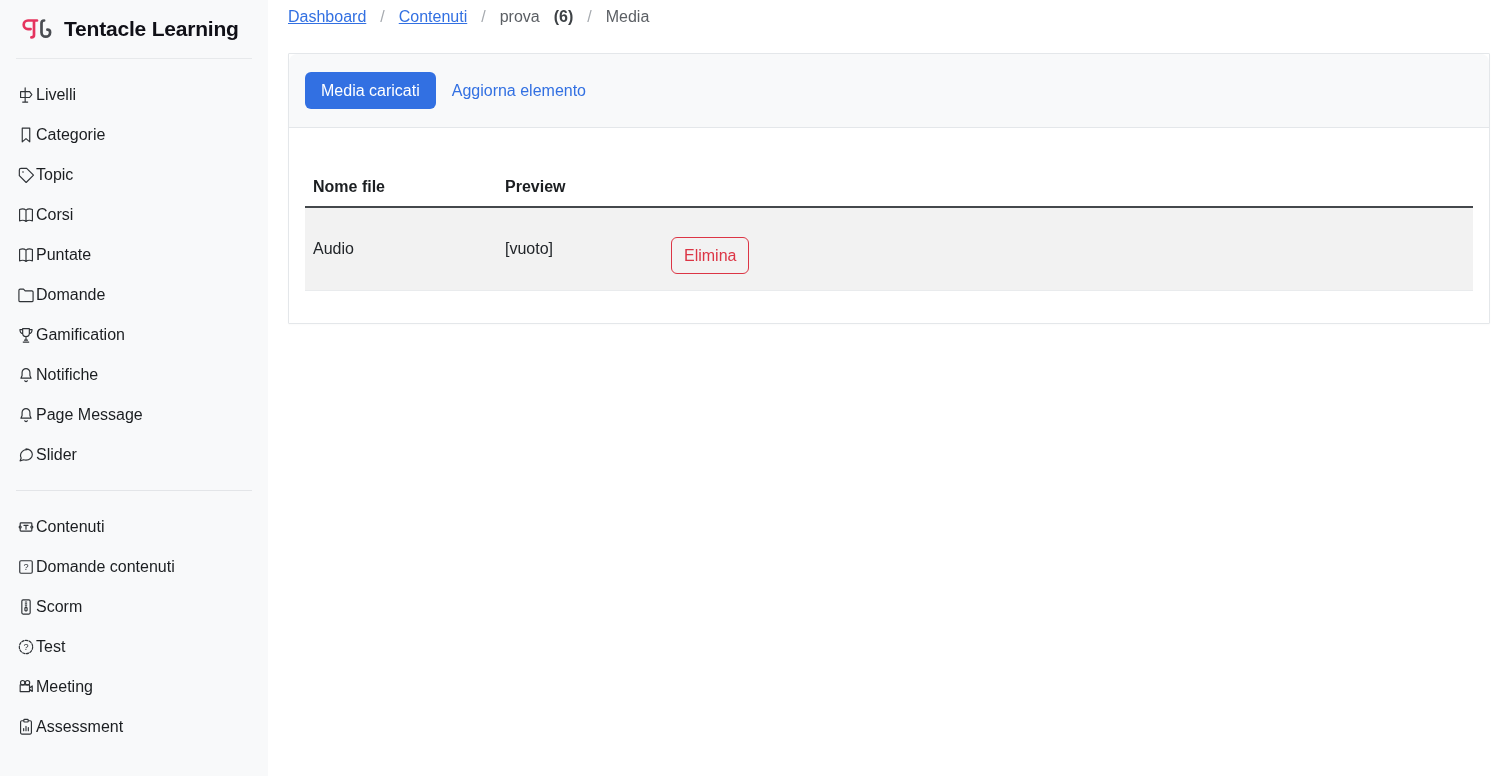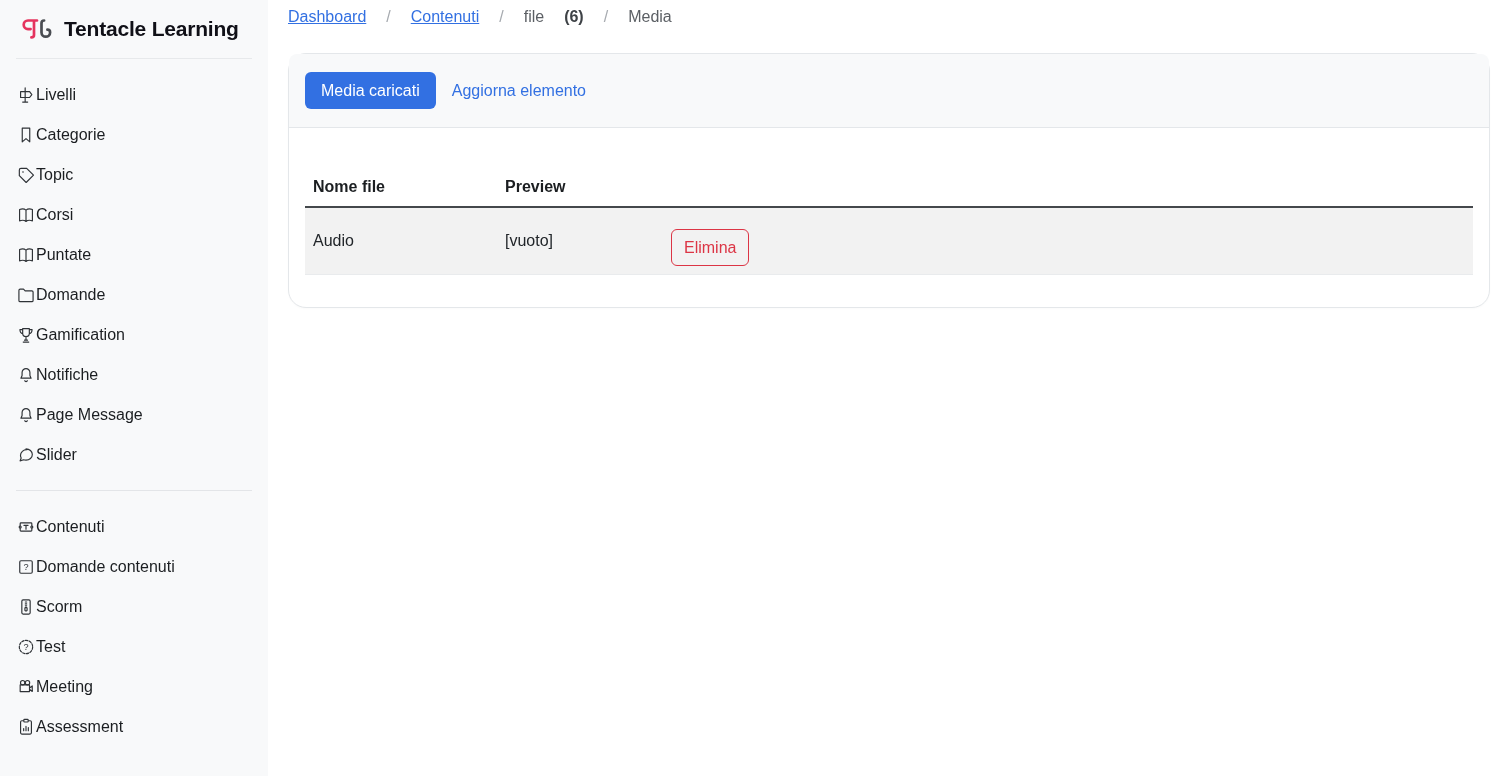--- a/index.html
+++ b/index.html
@@ -27,47 +27,47 @@
     height:40px;display:flex;align-items:center;padding:0 16px;
     font-size:16px;color:var(--ink);cursor:pointer;user-select:none;
   }
   .nav-icon{width:20px;height:20px;flex:0 0 auto;display:flex;align-items:center;justify-content:center;}
   .nav-icon svg{display:block;}
   .nav-label{white-space:nowrap;}
   .nav-chevron{margin-left:auto;display:flex;align-items:center;}
   .group-divider{border:0;border-top:1px solid #e3e5e8;margin:15px 16px 16px;}
   
   .main{margin-left:268px;height:776px;background:#fff;}
-  .breadcrumb{padding:8px 20px 0;display:flex;align-items:center;gap:20px;font-size:16px;}
+  .breadcrumb{padding:8px 20px 0;display:flex;align-items:center;gap:14px;font-size:16px;}
   .crumb-link{color:var(--blue);text-decoration:underline;cursor:pointer;}
   .crumb-sep{color:#a7abb0;}
   .crumb-text{color:var(--muted);}
   .crumb-count{font-weight:700;color:#3e4246;}
   
   .card{
-    margin:27px 10px 0 20px;border:1px solid var(--border-light);border-radius:18px;
+    margin:27px 10px 0 20px;border:1px solid var(--border-light);border-radius:1px;
     background:#fff;box-shadow:0 1px 2px rgba(0,0,0,.02);
   }
   .card-header{
     background:var(--sidebar-bg);border-bottom:1px solid var(--border-light);
     border-radius:8px 8px 0 0;padding:18px 16px;display:flex;align-items:center;gap:16px;
   }
   .tab{font-size:16px;border:0;background:transparent;cursor:pointer;
        font-family:inherit;padding:8px 16px;border-radius:6px;line-height:21px;}
   .tab.active{background:var(--blue);color:#fff;}
   .tab.inactive{color:var(--blue);padding:8px 0;}
   .card-body{padding:16px;}
   table.media-table{width:100%;border-collapse:collapse;margin:24px 0 16px;font-size:16px;}
   .media-table th{
     text-align:left;font-weight:700;padding:10px 8px;color:#1b1e21;
     border-bottom:2px solid var(--border-dark);
   }
   .media-table th.col-name{width:192px;}
   .media-table th.col-preview{width:166px;}
-  .media-table td{padding:8px 8px;vertical-align:middle;color:#212529;}
+  .media-table td{padding:16px 8px;vertical-align:middle;color:#212529;}
   .media-table tbody tr.striped{background:var(--stripe);}
   .media-table tbody tr:last-child td{border-bottom:1px solid #e9ebed;}
   .actions{display:flex;gap:2px;}
   .btn-outline-danger{
     font-family:inherit;font-size:16px;line-height:21px;color:var(--red);
     border:1px solid var(--red);background:transparent;border-radius:6px;
     padding:7px 12px;cursor:pointer;white-space:nowrap;margin-top:13px;
   }
 </style>
 </head>
@@ -228,21 +228,21 @@
       </div>
     </nav>
 </aside>
 
 <main class="main">
   <nav class="breadcrumb">
       <a class="crumb-link">Dashboard</a>
       <span class="crumb-sep">/</span>
       <a class="crumb-link">Contenuti</a>
       <span class="crumb-sep">/</span>
-      <span class="crumb-text">file</span>
+      <span class="crumb-text">prova</span>
       <span class="crumb-count">(6)</span>
       <span class="crumb-sep">/</span>
       <span class="crumb-text">Media</span>
     </nav>
 
   <section class="card">
     <header class="card-header">
         <button class="tab active">Media caricati</button>
         <button class="tab inactive">Aggiorna elemento</button>
       </header>

